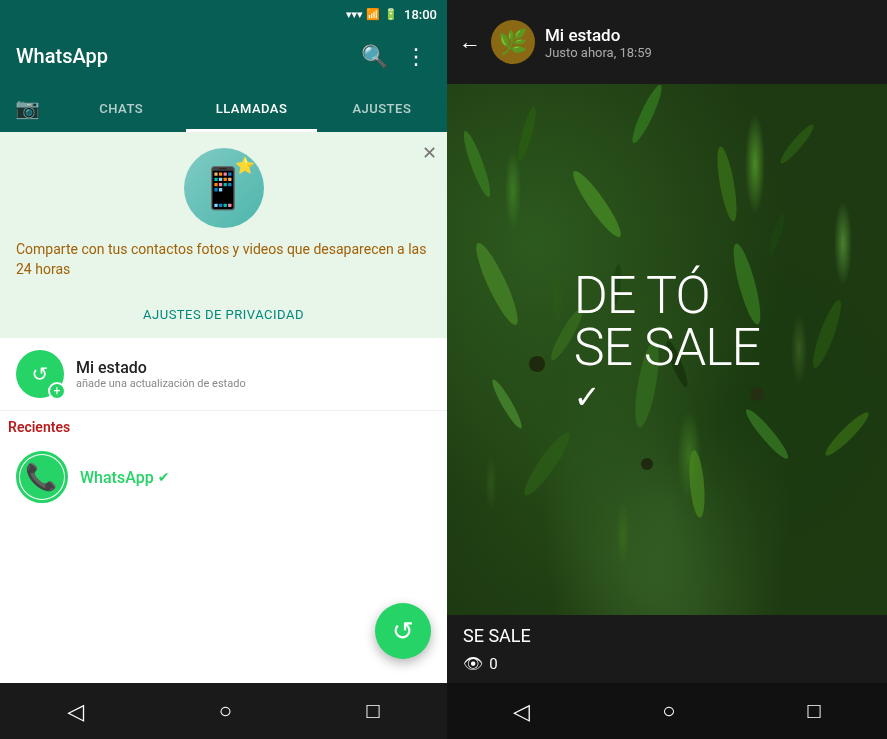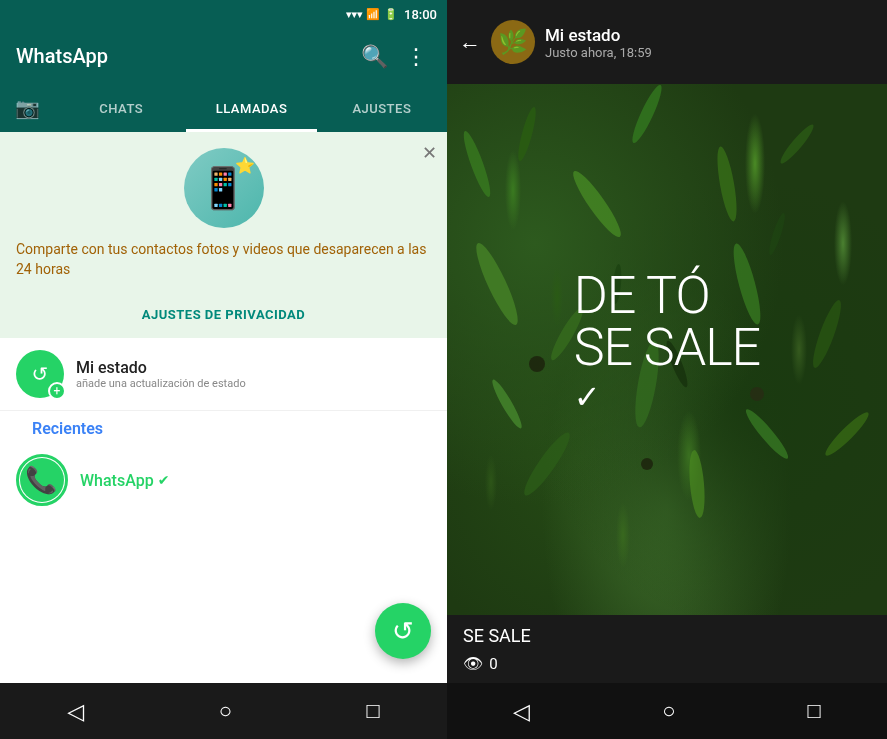--- a/index.html
+++ b/index.html
@@ -156,21 +156,21 @@
     }
     .promo-text {
       font-size: 14px;
       color: #a16207;
       line-height: 1.4;
       margin-bottom: 28px;
     }
     .promo-link {
       color: #00897B;
       font-size: 13px;
-      font-weight: 700;
+      font-weight: 400;
       letter-spacing: 0.5px;
       cursor: pointer;
       text-transform: uppercase;
     }
 
     
     .my-status-row {
       display: flex;
       align-items: center;
       padding: 12px 16px;
@@ -214,23 +214,23 @@
       font-weight: 500;
       color: #222;
     }
     .my-status-sub {
       font-size: 11px;
       color: #888;
     }
 
     
     .section-label {
-      padding: 8px 32px 4px;
-      font-size: 16px;
-      color: #3b82f6;
+      padding: 8px 8px 4px;
+      font-size: 14px;
+      color: #b91c1c;
       font-weight: 600;
     }
 
     
     .status-item-row {
       display: flex;
       align-items: center;
       padding: 12px 16px;
       gap: 12px;
     }

